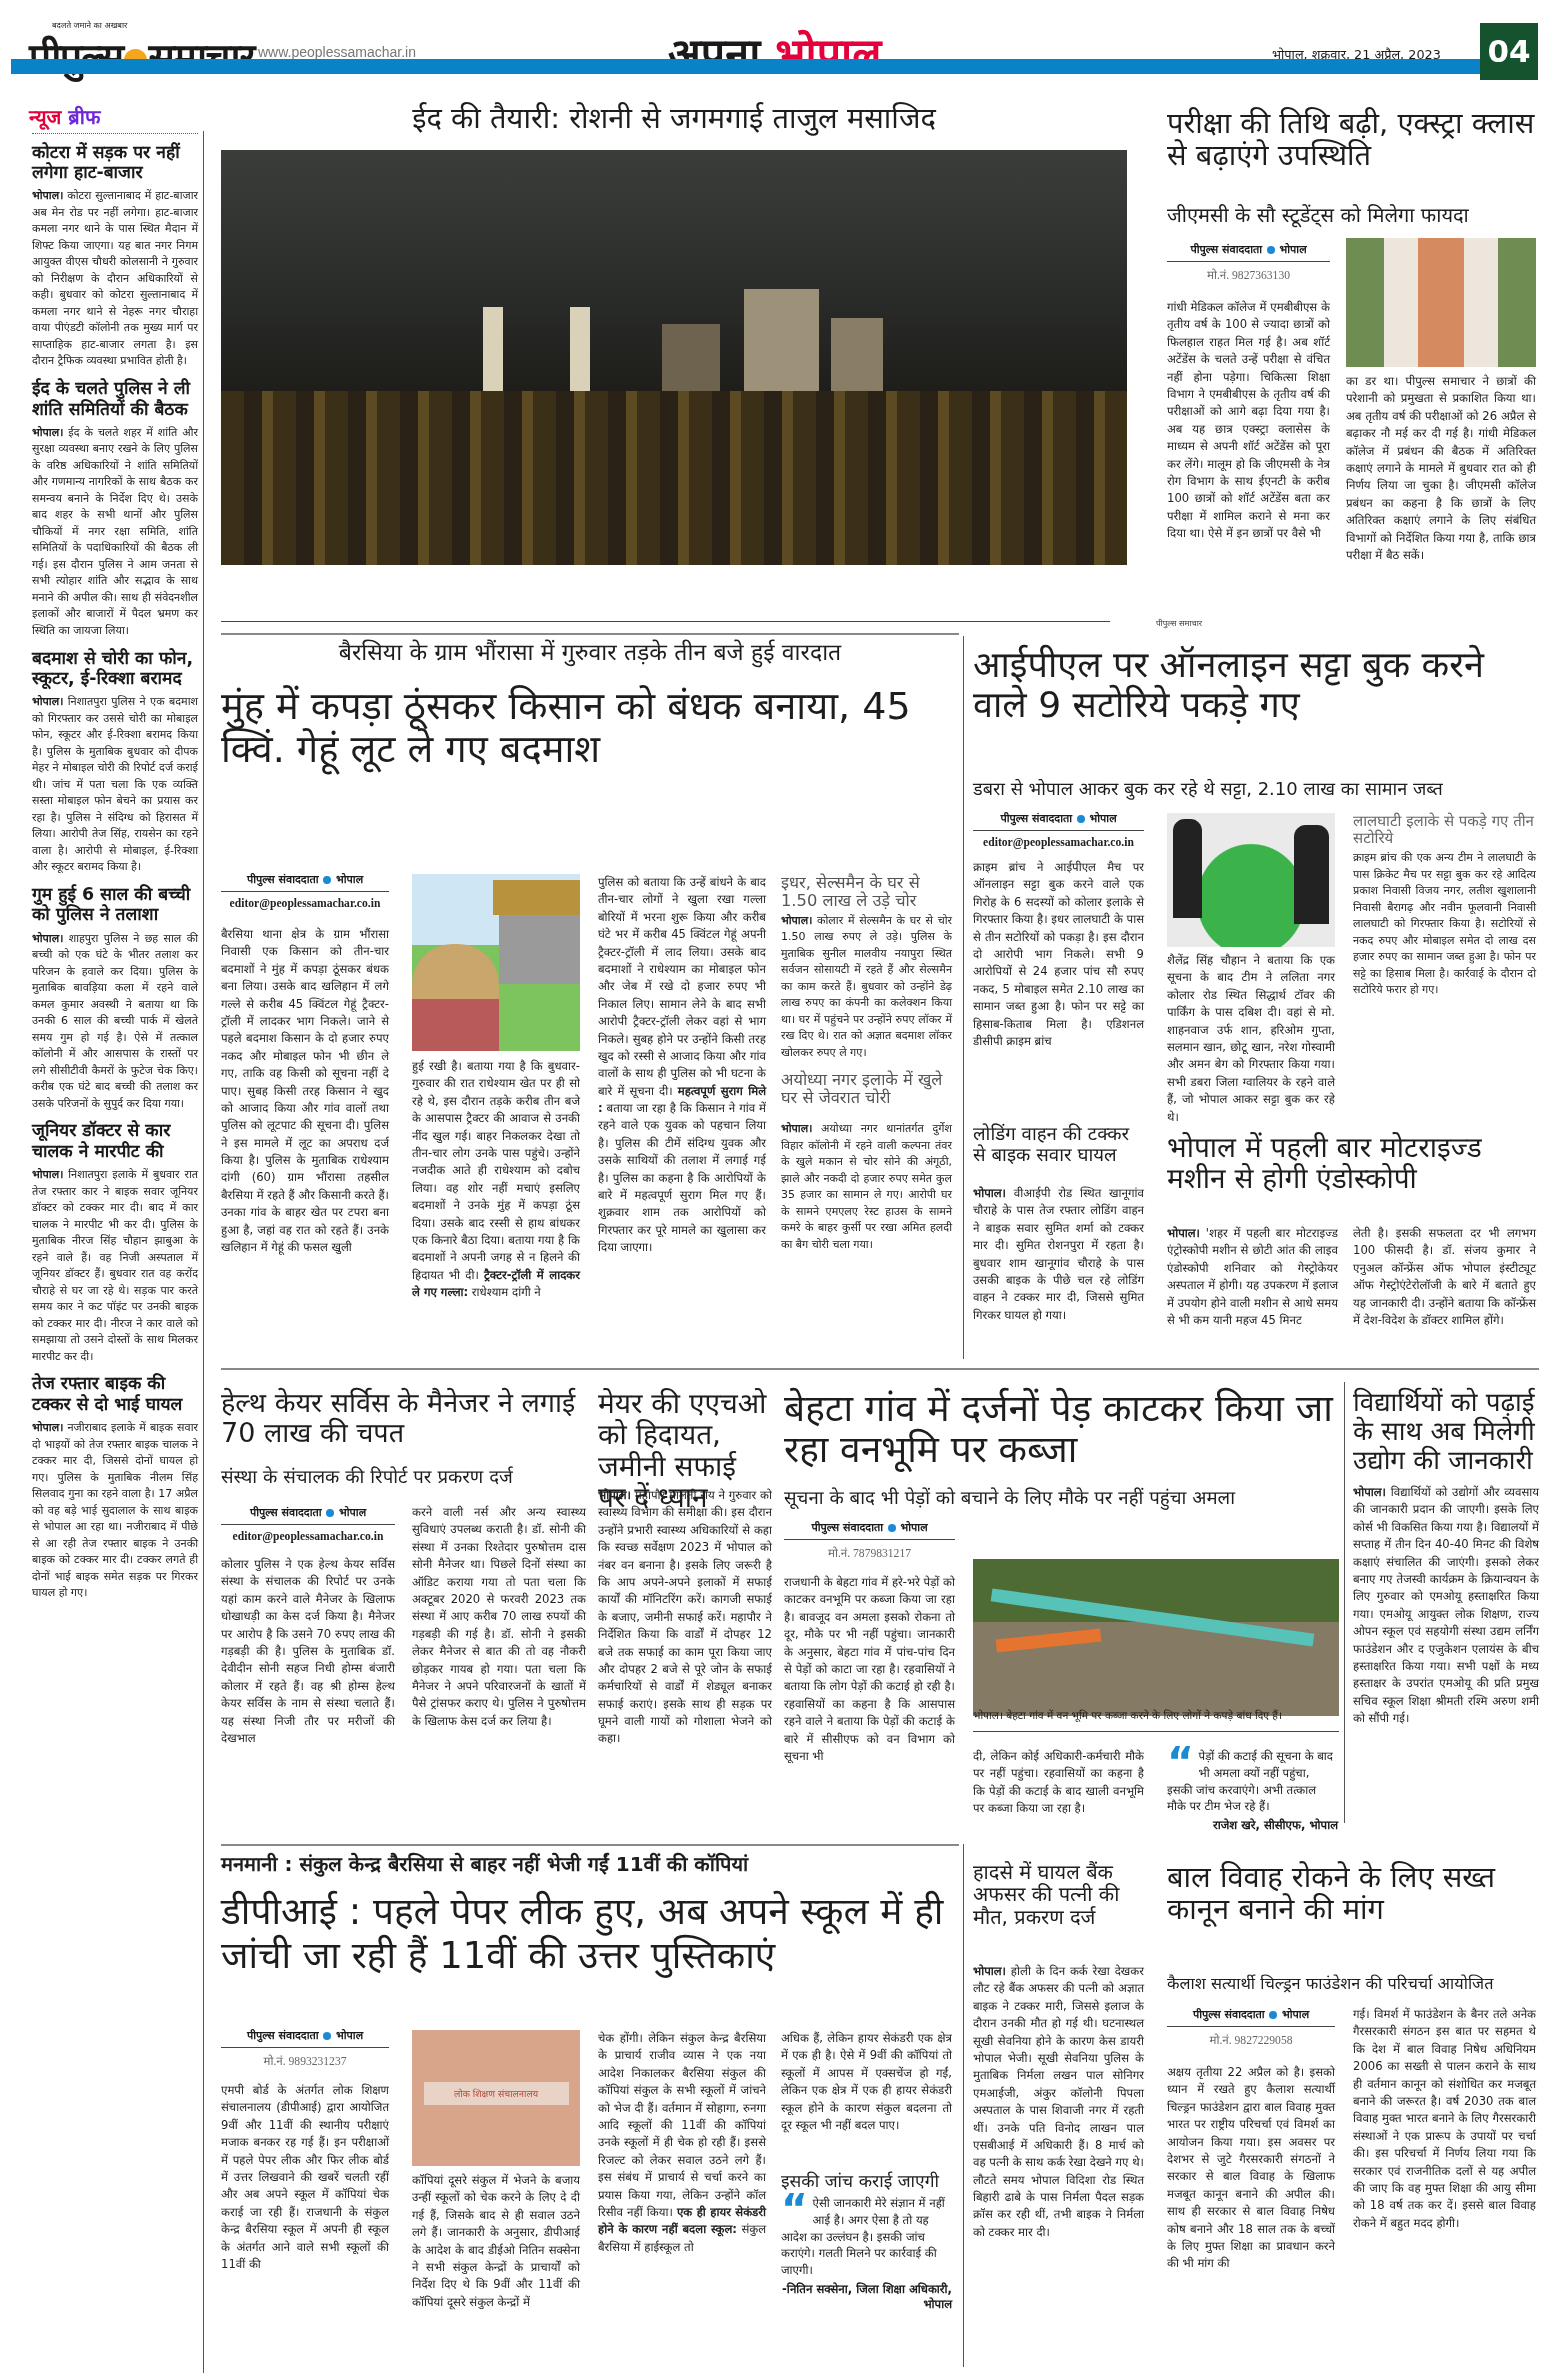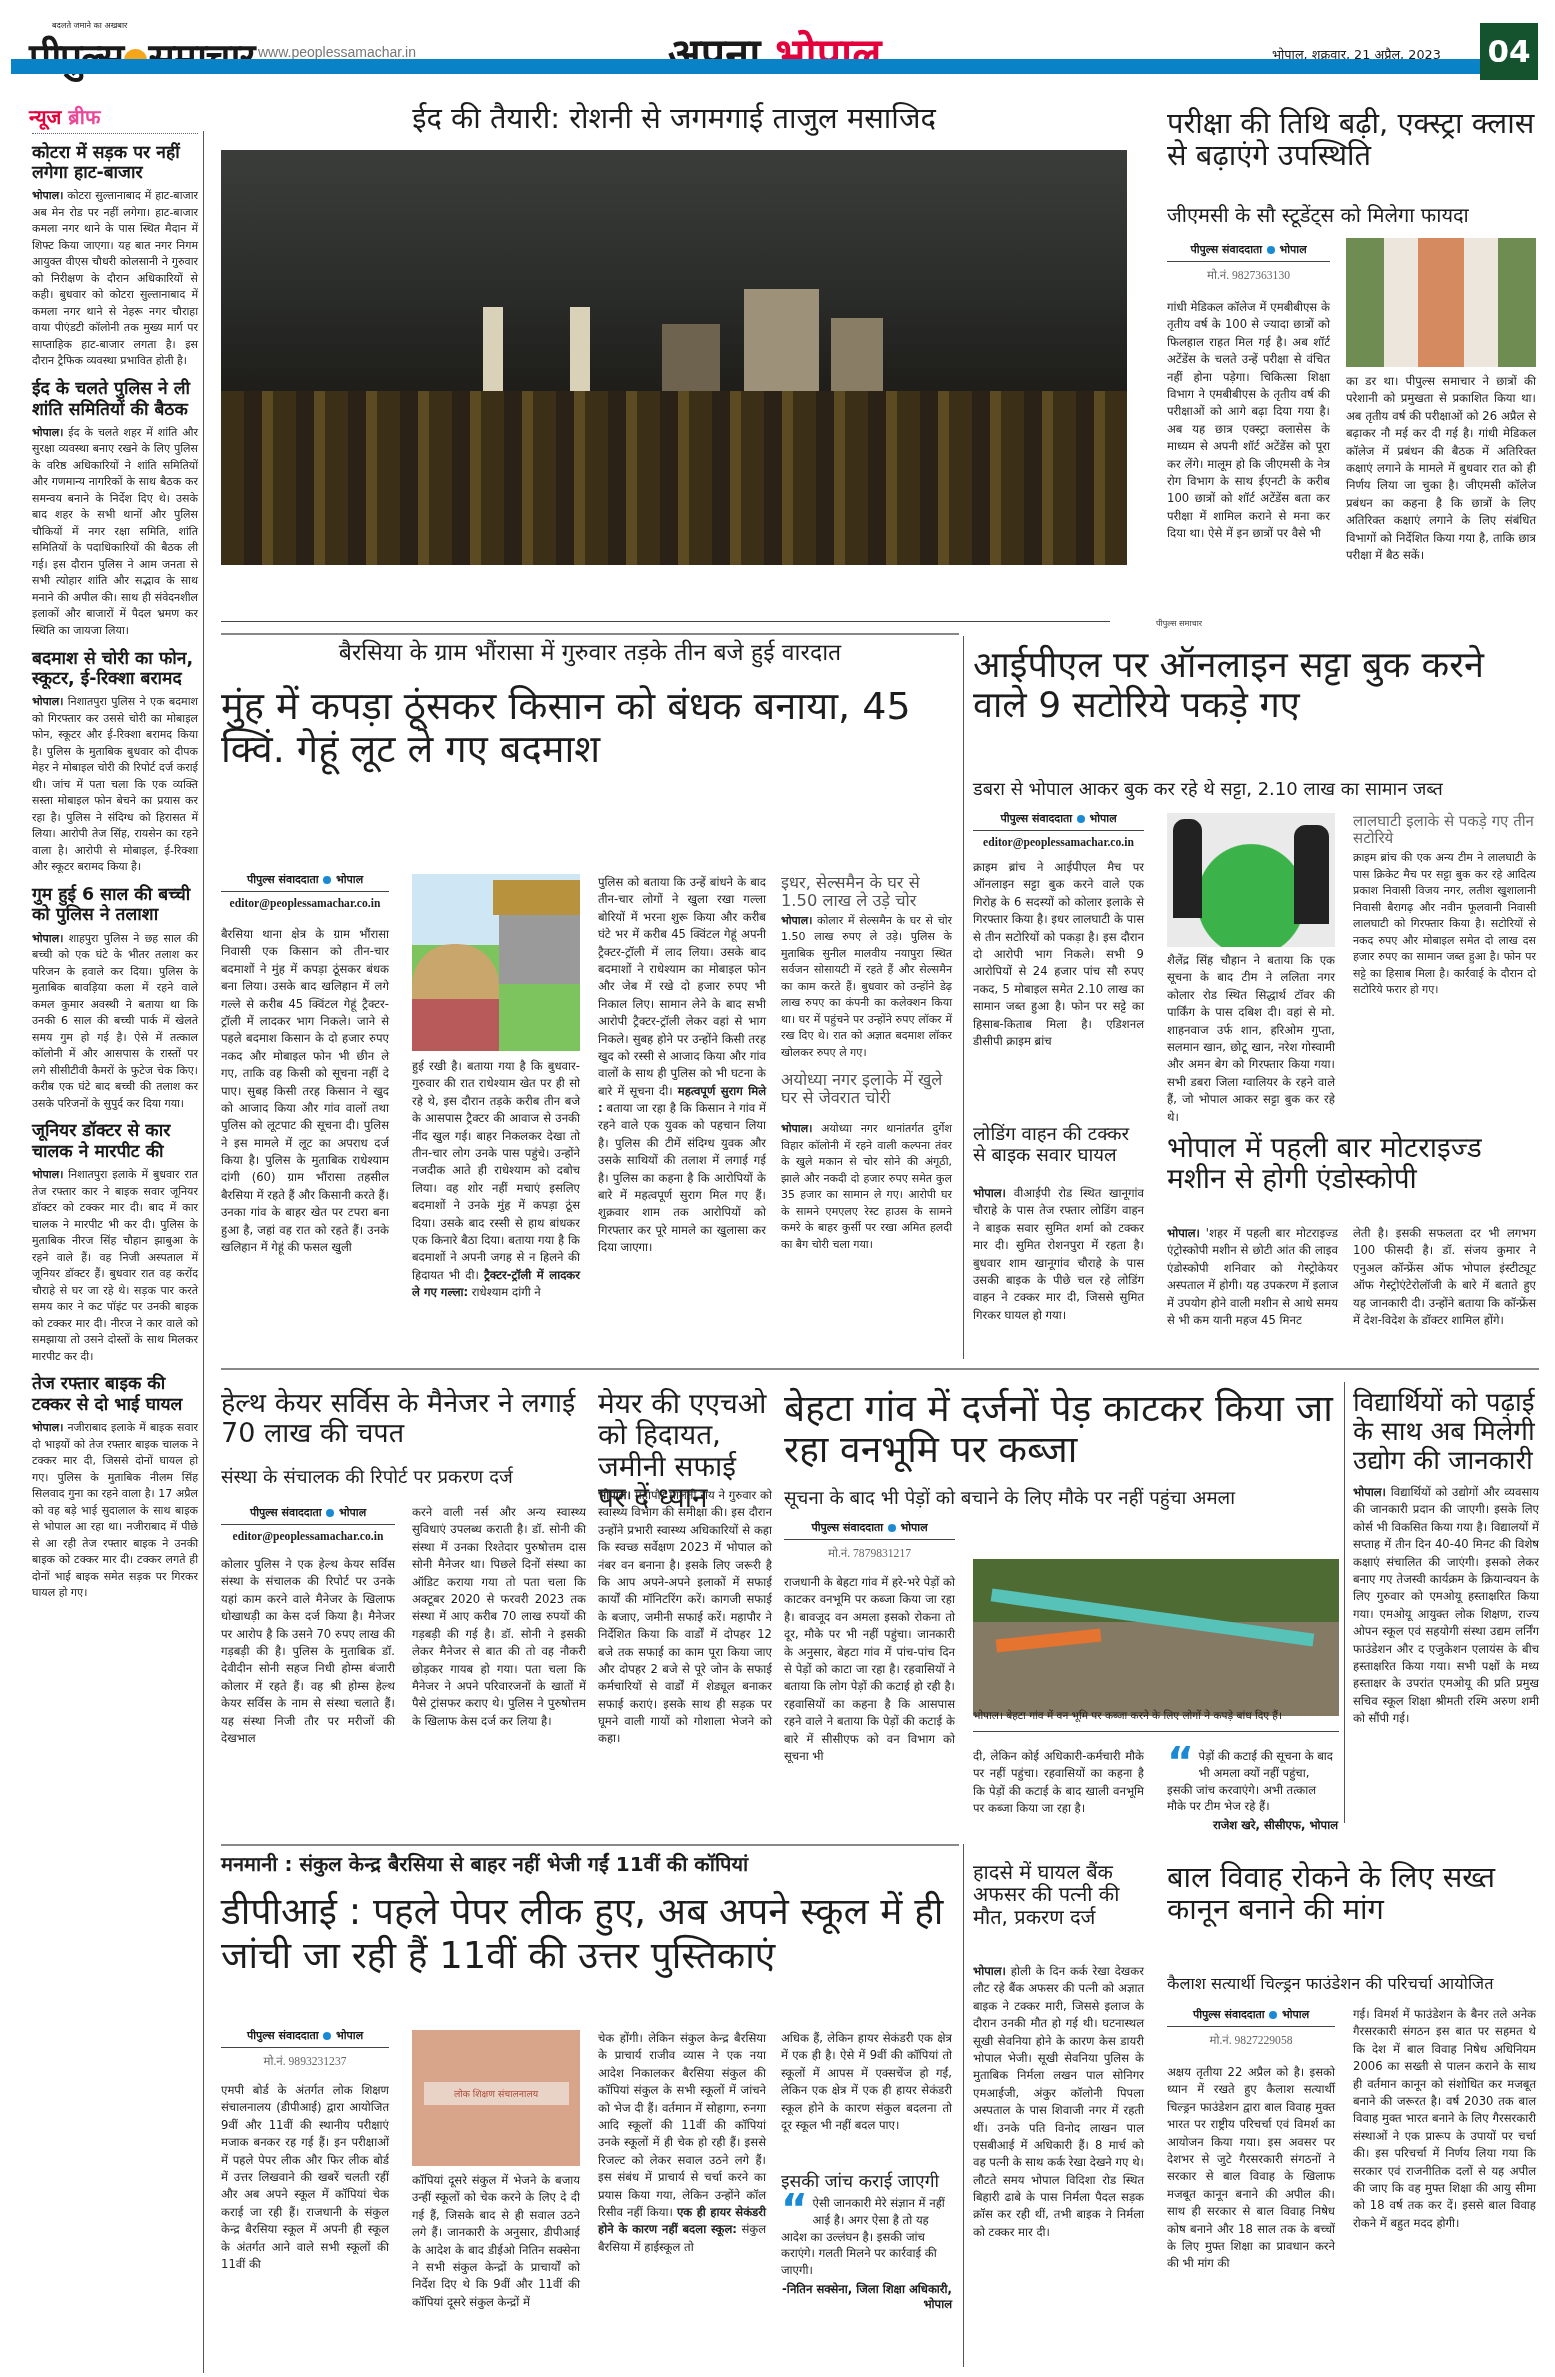--- a/index.html
+++ b/index.html
@@ -24,21 +24,21 @@
 .vr{background:#555;width:1.2px}
 .hr{background:#888;height:1.7px}
 .byline{font-size:11px;font-weight:bold;text-align:center;border-bottom:1.2px solid #444;padding-bottom:4.6px}
 .byline .dot{display:inline-block;width:8.1px;height:8.1px;border-radius:50%;background:#1a8ad4;margin:0 4.6px;vertical-align:middle}
 .contact{font-size:11.6px;text-align:center;color:#666;font-family:"Liberation Serif",serif;margin-top:5.8px}
 .contact.em{color:#222;font-weight:bold}
 .photo{background:#555;overflow:hidden}
 .quote-mark{color:#1a8ad4;font-size:41px;font-weight:bold;line-height:0.7;float:left;margin-right:4.6px}
 
 .nb-title{left:29px;top:103px;font-size:20px;font-weight:bold}
-.nb-title .r{color:#e4003a}.nb-title .bl{color:#ec4899}
+.nb-title .r{color:#e4003a}.nb-title .bl{color:#6d28d9}
 .nb-col{left:32px;top:129px;width:166px}
 .nb-col h3{font-size:17.4px;font-weight:bold;line-height:1.18;margin:8.1px 0 5.8px}
 .nb-col p{font-size:11px;line-height:1.5;text-align:justify}
 
 .mainphoto{left:221px;top:150px;width:906px;height:415px;background:linear-gradient(180deg,#3a3d3a 0%,#2a2c2a 35%,#1d1c18 60%,#2b2010 100%)}
 .mosque{position:absolute;left:250px;top:87px;width:128px;height:244px}
 .mosque .min{position:absolute;width:20px;height:174px;background:#d9d2b8;bottom:0}
 .mosque .dome{position:absolute;left:35px;bottom:23px;width:64px;height:46px;border-radius:32px 32px 0 0;background:#e7e1cc}
 .city{position:absolute;left:0;right:0;bottom:0;height:174px;background:repeating-linear-gradient(90deg,#3c2f18 0 23px,#2a2216 23px 41px,#5c4a22 41px 52px)}
 .tower{position:absolute;background:#8a7d66}

